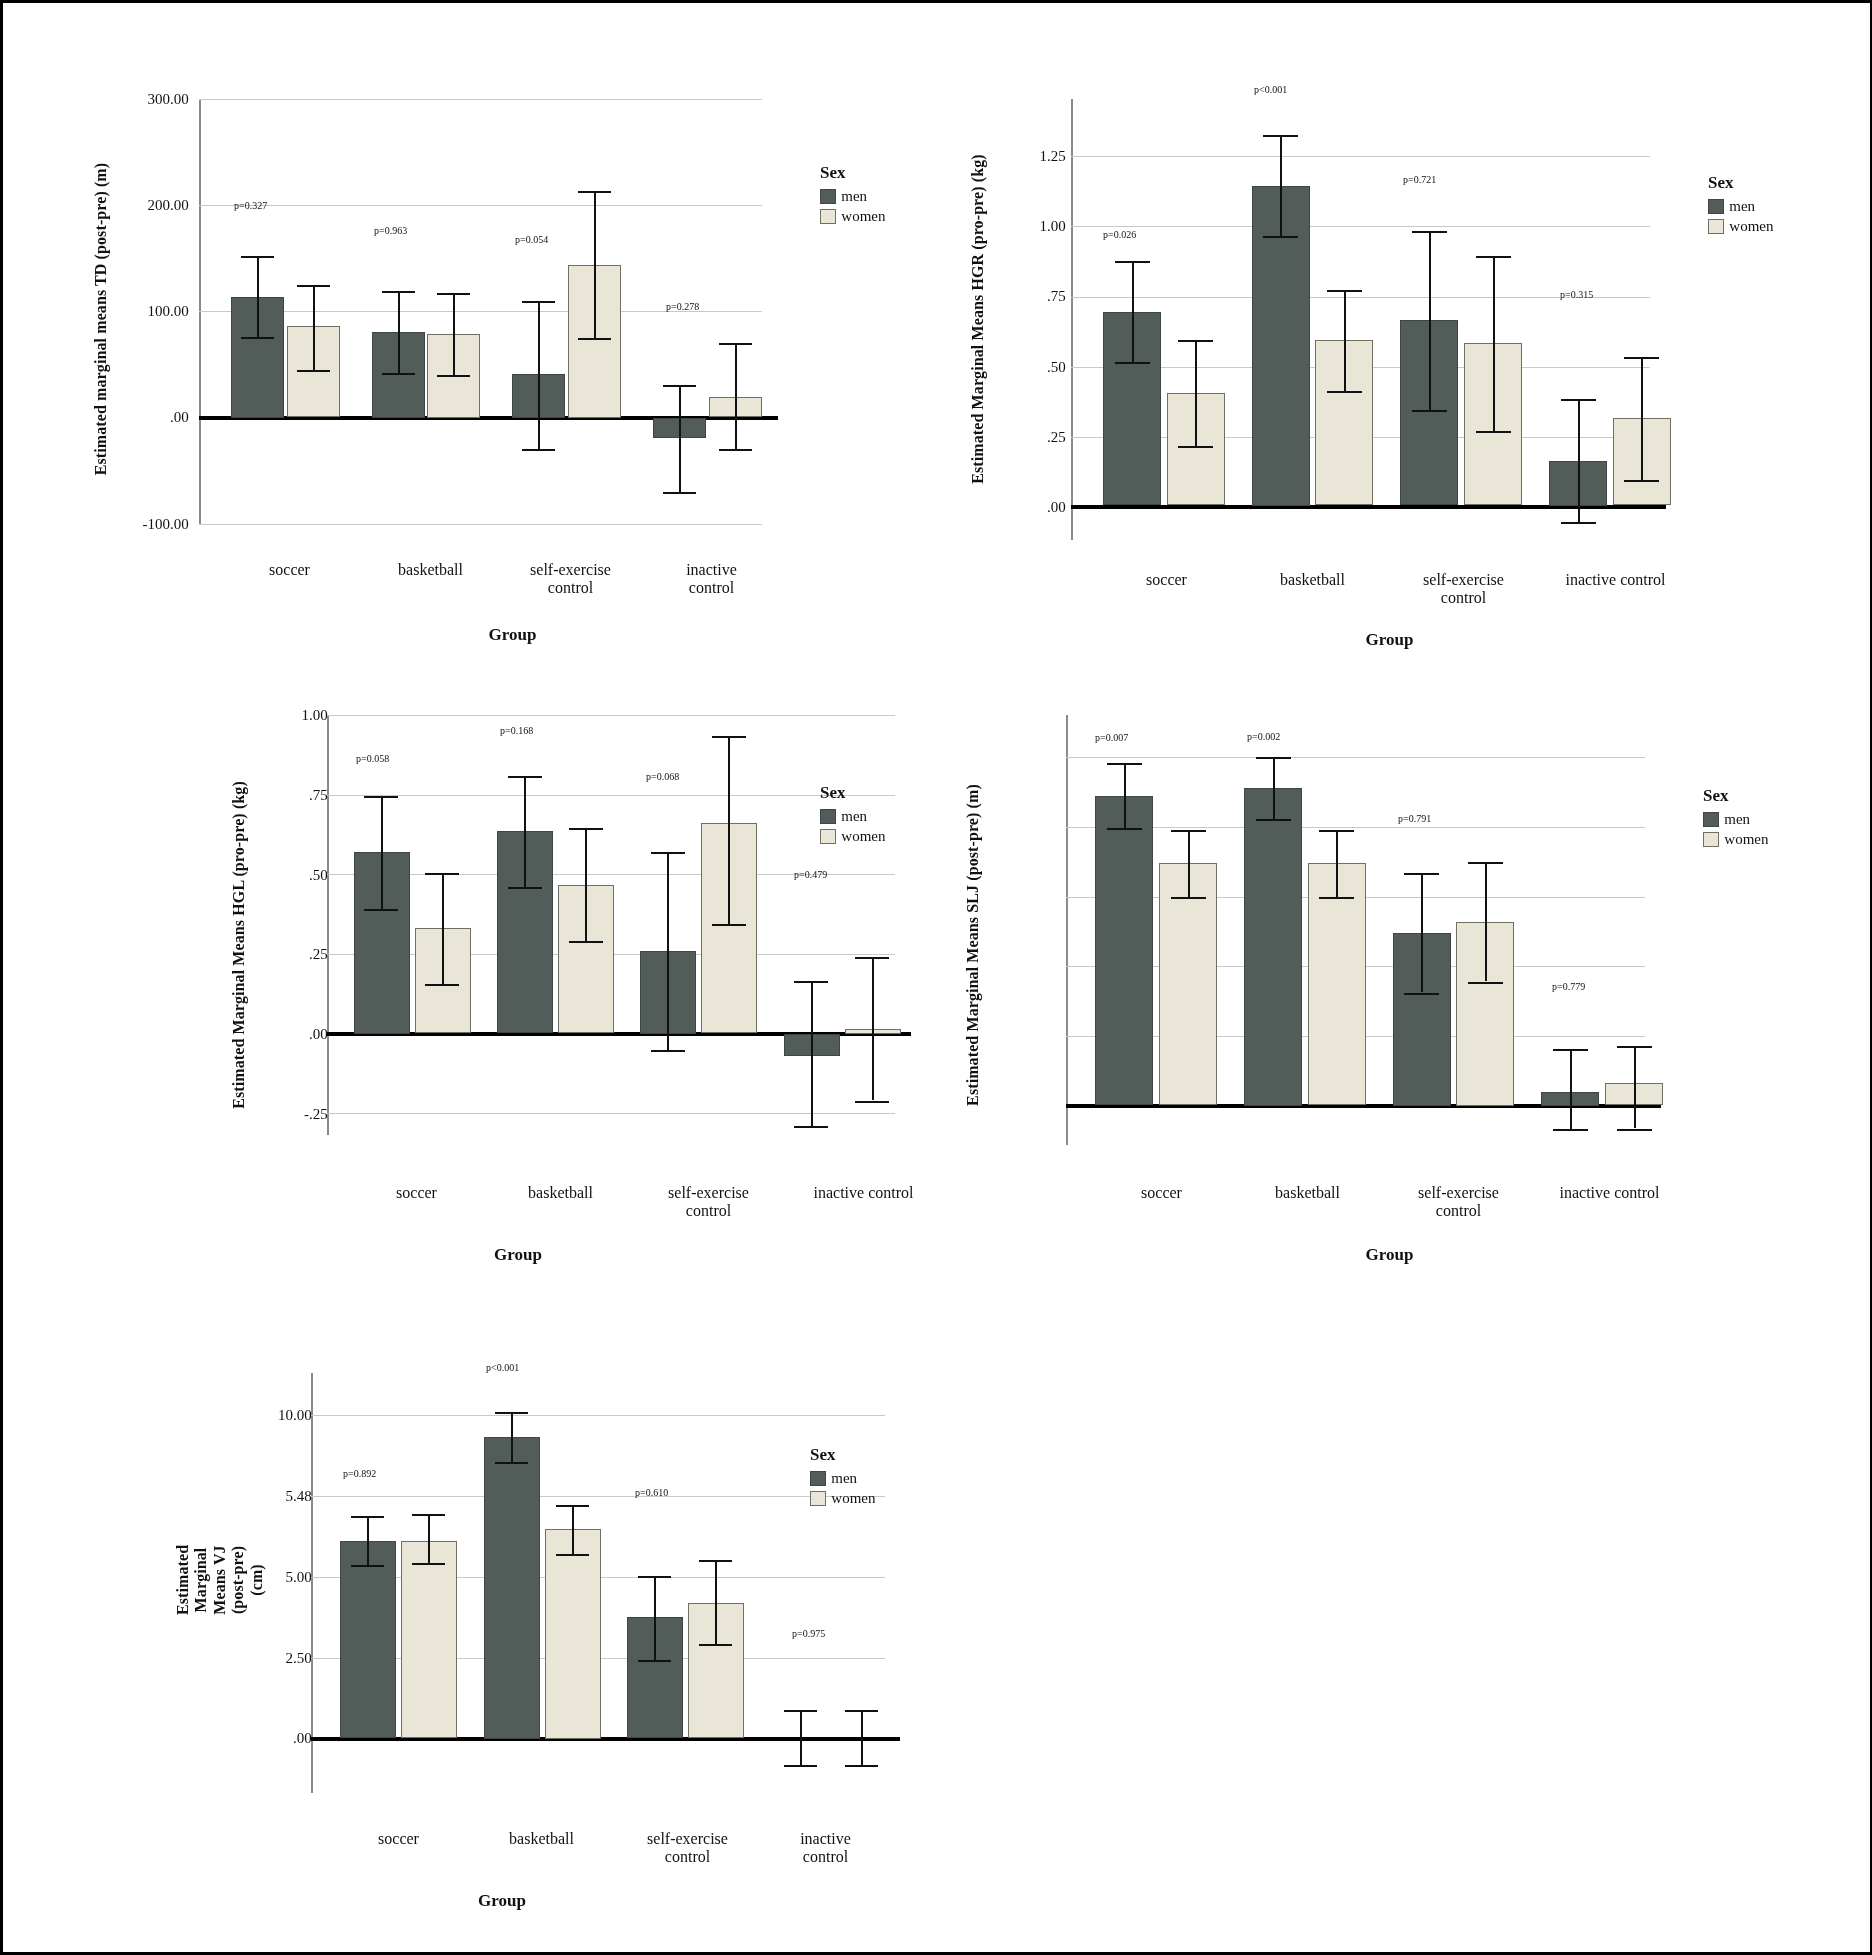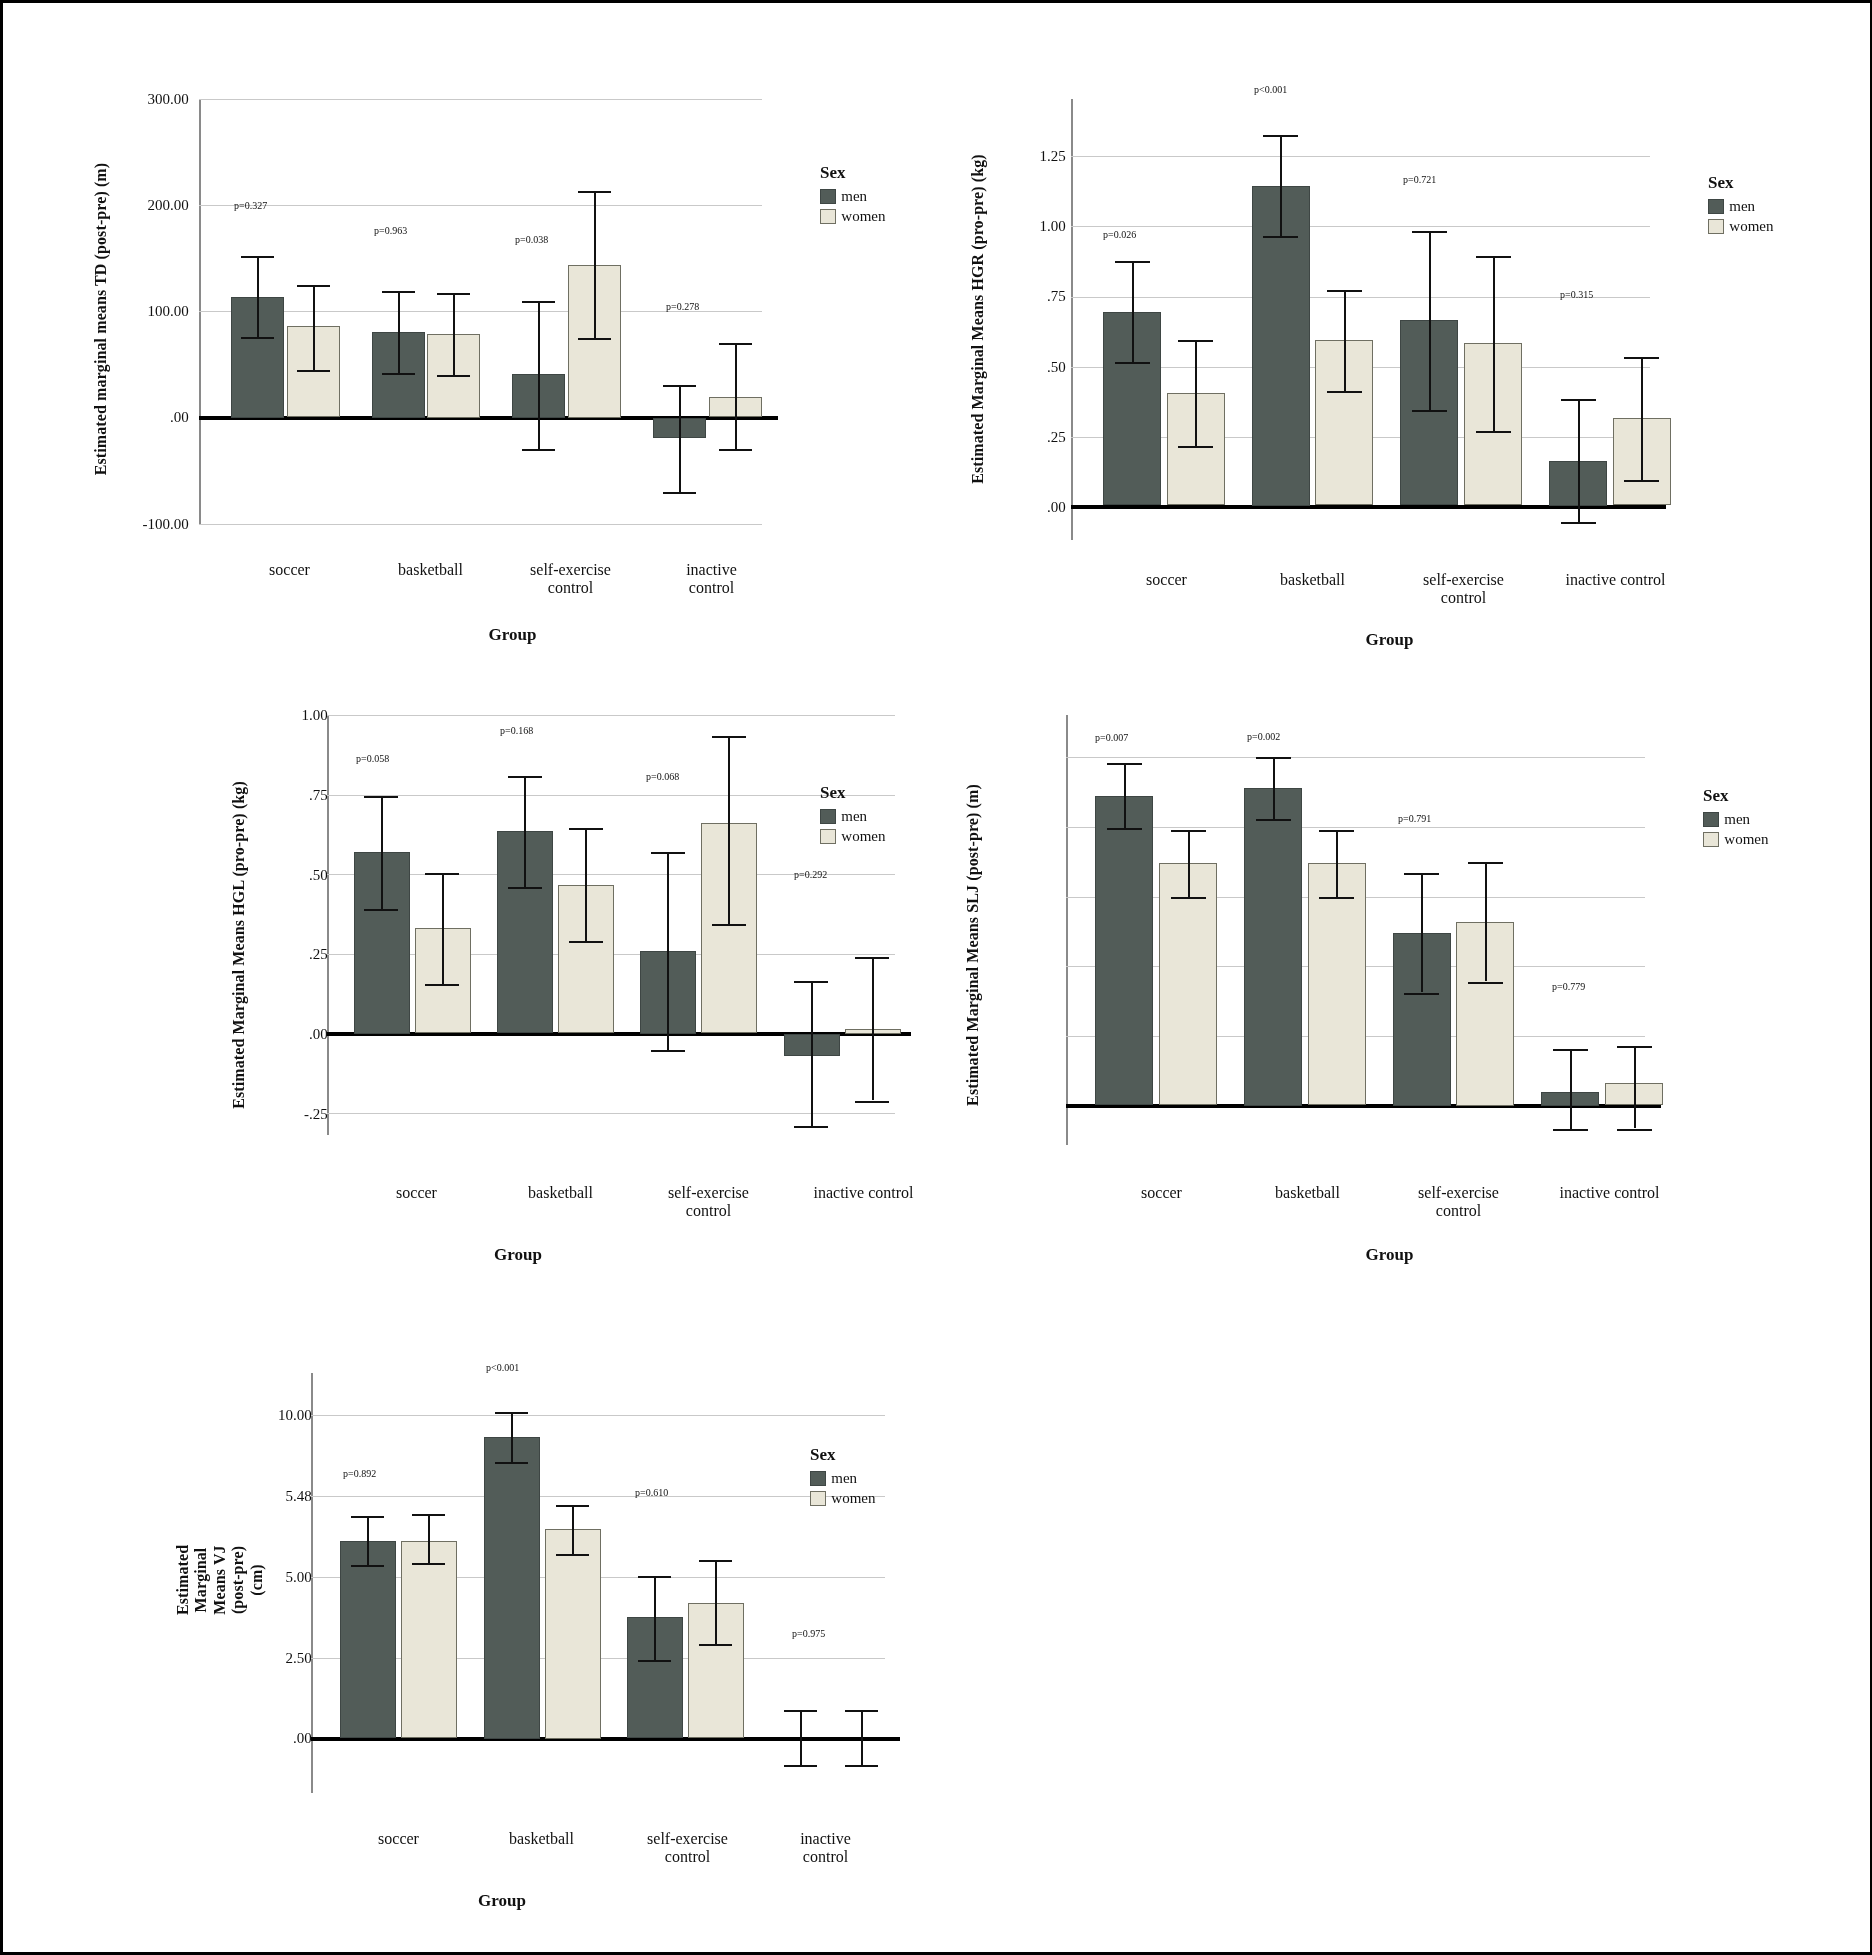--- a/index.html
+++ b/index.html
@@ -95,21 +95,21 @@
 
             <div class="bar men" style="left:313px;width:53px;top:275px;height:44px;"></div>
             <div class="err" style="left:339px;top:202px;height:149px;"></div>
             <div class="cap" style="left:323px;top:202px;width:33px;"></div>
             <div class="cap" style="left:323px;top:350px;width:33px;"></div>
 
             <div class="bar women" style="left:369px;width:53px;top:166px;height:153px;"></div>
             <div class="err" style="left:395px;top:92px;height:147px;"></div>
             <div class="cap" style="left:379px;top:92px;width:33px;"></div>
             <div class="cap" style="left:379px;top:239px;width:33px;"></div>
-            <div class="pval" style="left:316px;top:135px;">p=0.038</div>
+            <div class="pval" style="left:316px;top:135px;">p=0.054</div>
 
             <div class="bar men" style="left:454px;width:53px;top:319px;height:20px;"></div>
             <div class="err" style="left:480px;top:286px;height:107px;"></div>
             <div class="cap" style="left:464px;top:286px;width:33px;"></div>
             <div class="cap" style="left:464px;top:393px;width:33px;"></div>
 
             <div class="bar women" style="left:510px;width:53px;top:298px;height:20px;"></div>
             <div class="err" style="left:536px;top:244px;height:106px;"></div>
             <div class="cap" style="left:520px;top:244px;width:33px;"></div>
             <div class="cap" style="left:520px;top:350px;width:33px;"></div>
@@ -293,21 +293,21 @@
 
             <div class="bar men" style="left:457px;width:56px;top:319px;height:22px;"></div>
             <div class="err" style="left:484px;top:266px;height:145px;"></div>
             <div class="cap" style="left:467px;top:266px;width:34px;"></div>
             <div class="cap" style="left:467px;top:411px;width:34px;"></div>
 
             <div class="bar women" style="left:518px;width:56px;top:314px;height:4.8px;"></div>
             <div class="err" style="left:545px;top:242px;height:143px;"></div>
             <div class="cap" style="left:528px;top:242px;width:34px;"></div>
             <div class="cap" style="left:528px;top:386px;width:34px;"></div>
-            <div class="pval" style="left:467px;top:154px;">p=0.292</div>
+            <div class="pval" style="left:467px;top:154px;">p=0.479</div>
           </div>
         </div>
 
         <div class="xcat" style="left:281px;top:491px;width:117px;">soccer</div>
         <div class="xcat" style="left:425px;top:491px;width:117px;">basketball</div>
         <div class="xcat" style="left:568px;top:491px;width:127px;">self-exercise
 control</div>
         <div class="xcat" style="left:712px;top:491px;width:149px;">inactive control</div>
 
         <div class="xlabel" style="left:149px;top:552px;width:584px;">Group</div>

